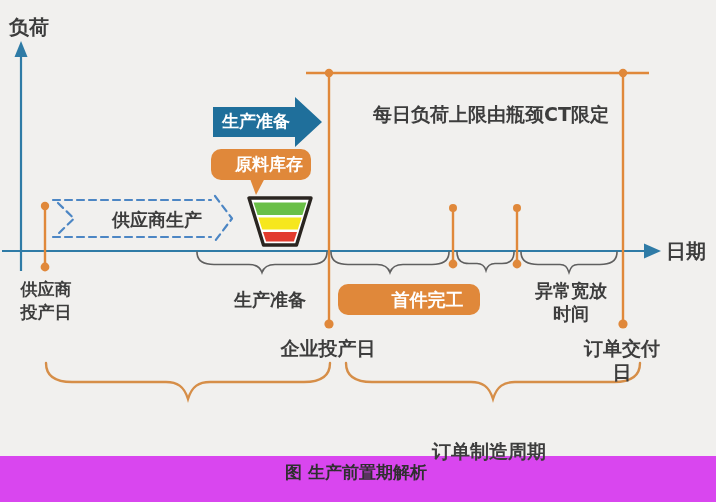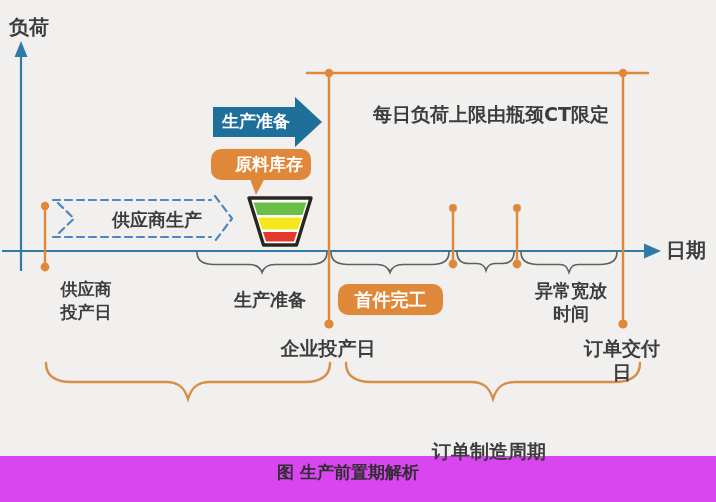--- a/index.html
+++ b/index.html
@@ -7,21 +7,21 @@
     position:relative;width:716px;height:502px;overflow:hidden;
     font-family:"DejaVu Sans",sans-serif;background:#d946ef;
   }
   .diagram-bg{position:absolute;left:0;top:0;width:716px;height:456px;background:#f1f0ee;}
   svg{position:absolute;left:0;top:0;}
   .lbl{position:absolute;color:#3d3d3d;font-weight:600;white-space:pre-line;line-height:1.25;}
   .ctr{transform:translateX(-50%);text-align:center;}
   .white{color:#ffffff;font-weight:700;}
   .badge{
     position:absolute;display:flex;align-items:center;justify-content:center;
-    background:#e0883a;border-radius:10px;color:#fff;font-weight:700;
+    background:#e0883a;border-radius:10px;color:#fff;font-weight:700;padding-left:37px;
   }
   .caption{position:absolute;color:#2f2f2f;font-weight:700;}
 </style>
 </head>
 <body>
 
 <div class="stage">
   <div class="diagram-bg"></div>
 
   <svg width="716" height="502" viewBox="0 0 716 502">
@@ -93,37 +93,37 @@
       <path d="M521,252 C521,261 527,264.5 538,264.5 L560,264.5 C565,264.5 567,266.5 569,272.5 C571,266.5 573,264.5 578,264.5 L600,264.5 C611,264.5 617,261 617,252"></path>
     </g>
 
     <g stroke="#d68e48" stroke-width="2.4" fill="none" stroke-linecap="round">
       <path d="M46,363 C46,376 55,382 72,382 L166,382 C177,382 184,386 188,399 C192,386 199,382 210,382 L304,382 C321,382 330,376 330,363"></path>
       <path d="M346,363 C346,376 355,382 372,382 L471,382 C482,382 489,386 493,399 C497,386 504,382 515,382 L614,382 C631,382 640,376 640,363"></path>
     </g>
   </svg>
 
   <div class="lbl" style="left:9px;top:15px;font-size:20px;">负荷</div>
-  <div class="lbl" style="left:666px;top:239px;font-size:20px;font-family:Liberation Mono, monospace;">日期</div>
+  <div class="lbl" style="left:666px;top:239px;font-size:20px;">日期</div>
 
   <div class="lbl ctr" style="left:157px;top:209px;font-size:18px;">供应商生产</div>
   <div class="lbl ctr white" style="left:256px;top:111px;font-size:17px;">生产准备</div>
   <div class="lbl ctr white" style="left:261px;top:154px;font-size:17px;margin-left:8px;">原料库存</div>
   <div class="lbl ctr" style="left:491px;top:103px;font-size:19px;font-weight:700;white-space:nowrap;text-align:right;">每日负荷上限由瓶颈CT限定</div>
 
-  <div class="lbl ctr" style="left:46px;top:278px;font-size:17px;line-height:23px;margin-left:40px;">供应商
+  <div class="lbl ctr" style="left:46px;top:278px;font-size:17px;line-height:23px;">供应商
 投产日</div>
   <div class="lbl ctr" style="left:270px;top:289px;font-size:18px;">生产准备</div>
 
   <div class="badge" style="left:338px;top:284px;width:105px;height:31px;font-size:18px;">
     <span>首件完工</span>
   </div>
 
   <div class="lbl ctr" style="left:571px;top:279px;font-size:18px;line-height:23px;">异常宽放
 时间</div>
 
   <div class="lbl ctr" style="left:328px;top:337px;font-size:19px;">企业投产日</div>
   <div class="lbl ctr" style="left:622px;top:337px;font-size:19px;">订单交付日</div>
 
   <div class="lbl ctr" style="left:489px;top:412px;font-size:19px;margin-top:28px;">订单制造周期</div>
 
-  <div class="caption ctr lbl" style="left:348px;top:462px;font-size:17px;color:#2f2f2f;font-weight:700;">图 生产前置期解析</div>
+  <div class="caption ctr lbl" style="left:356px;top:462px;font-size:17px;color:#2f2f2f;font-weight:700;">图 生产前置期解析</div>
 </div>
 
 </body></html>

